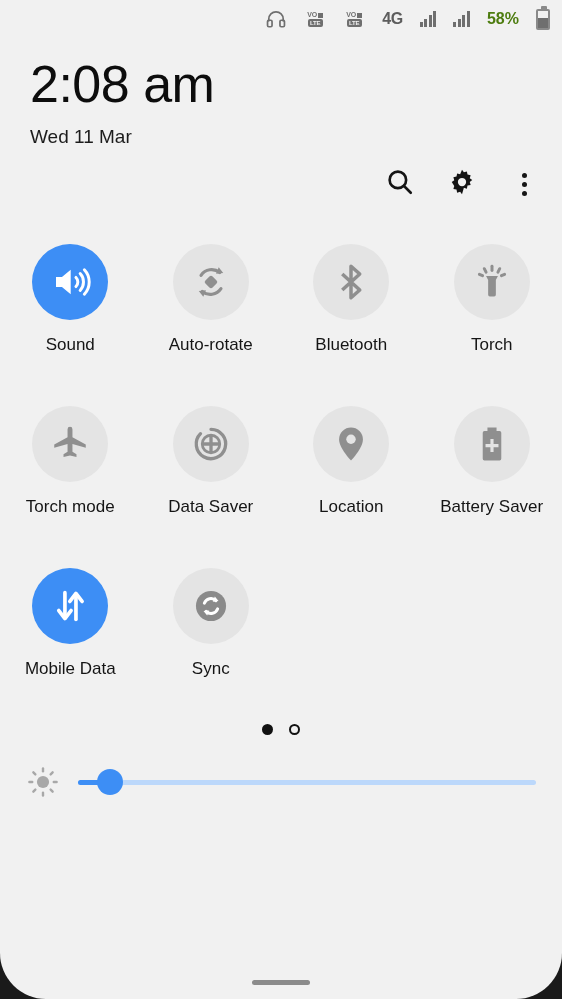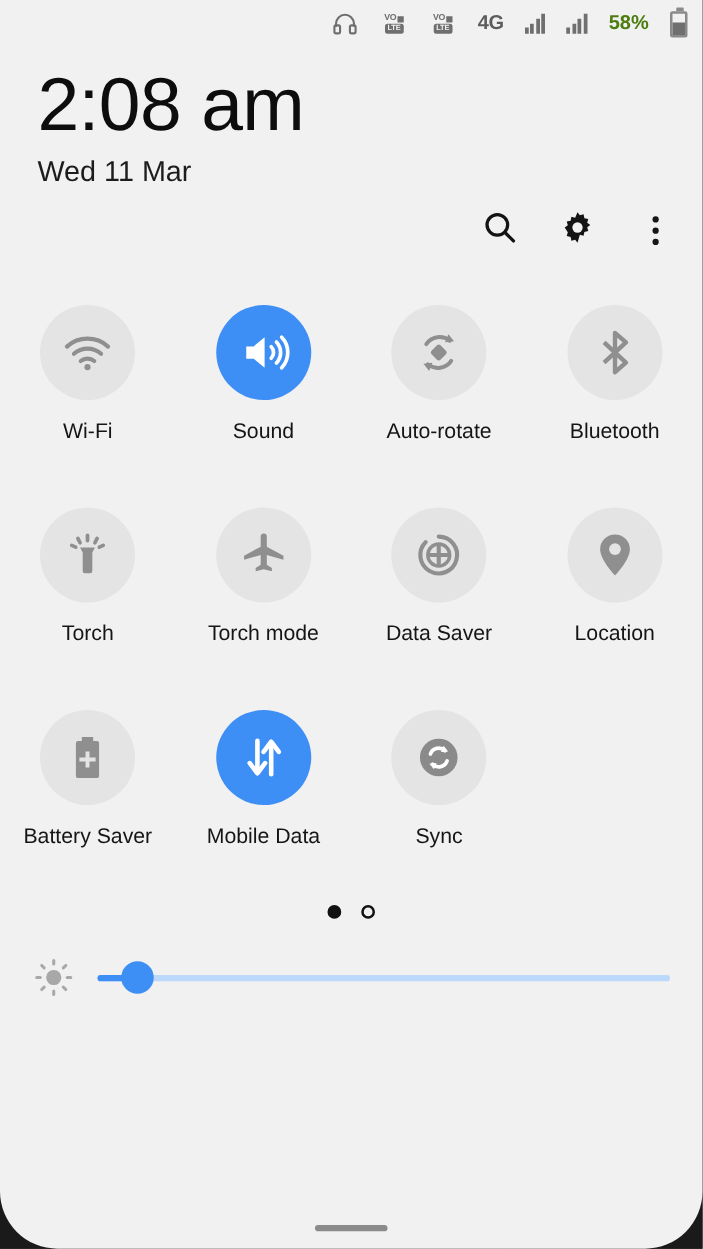--- a/index.html
+++ b/index.html
@@ -62,25 +62,25 @@
   }
   .battery:before {
     content:""; position:absolute; top:-5px; left:3px;
     width:6px; height:3px; background:#8a8a8a; border-radius:1px 1px 0 0;
   }
   .battery i { display:block; width:100%; background:#6f6f6f; }
 
   
   #clockblock { padding:16px 0 0 30px; }
   #time {
-    font-size:60px; line-height:60px; font-weight:normal;
+    font-size:52px; line-height:60px; font-weight:normal;
     color:#0d0d0d; letter-spacing:-0.5px;
   }
   #date {
-    font-size:23px; line-height:34px; color:#1c1c1c;
+    font-size:19px; line-height:34px; color:#1c1c1c;
     margin-top:6px;
   }
 
   
   #actions {
     display:flex; justify-content:flex-end; align-items:center;
     gap:30px; padding:14px 22px 0 0;
   }
   .act { width:32px; height:32px; display:flex; align-items:center; justify-content:center; }
   .dots { display:flex; flex-direction:column; gap:4px; align-items:center; }
@@ -233,35 +233,20 @@
     <div class="act">
       <span class="dots">
         <i></i>
           <i></i>
           <i></i>
       </span>
     </div>
   </div>
 
   <div id="tiles">
-      <div class="tile">
-        <div class="tile-circle">
-          <span>
-            <svg width="42" height="42" viewBox="0 0 24 24">
-              <g fill="none" stroke="#8f8f8f" stroke-width="1.9" stroke-linecap="round">
-        <path d="M2.6 9.3a14 14 0 0 1 18.8 0"></path>
-        <path d="M5.8 12.6a9.3 9.3 0 0 1 12.4 0"></path>
-        <path d="M8.9 15.9a4.8 4.8 0 0 1 6.2 0"></path>
-              </g>
-        <circle cx="12" cy="18.7" r="1.4" fill="#8f8f8f"></circle>
-            </svg>
-          </span>
-        </div>
-        <div class="tile-label">Wi-Fi</div>
-      </div>
       <div class="tile on">
         <div class="tile-circle">
           <span>
             <svg width="42" height="42" viewBox="0 0 24 24">
               <path fill="#ffffff" d="M4 9.2h3.4L12.4 5v14L7.4 14.8H4z"></path>
         <g fill="none" stroke="#ffffff" stroke-width="1.7" stroke-linecap="round">
         <path d="M15.4 9.4a3.7 3.7 0 0 1 0 5.2"></path>
         <path d="M17.8 7.2a7 7 0 0 1 0 9.6"></path>
         <path d="M20.2 5a10.2 10.2 0 0 1 0 14"></path>
               </g>

